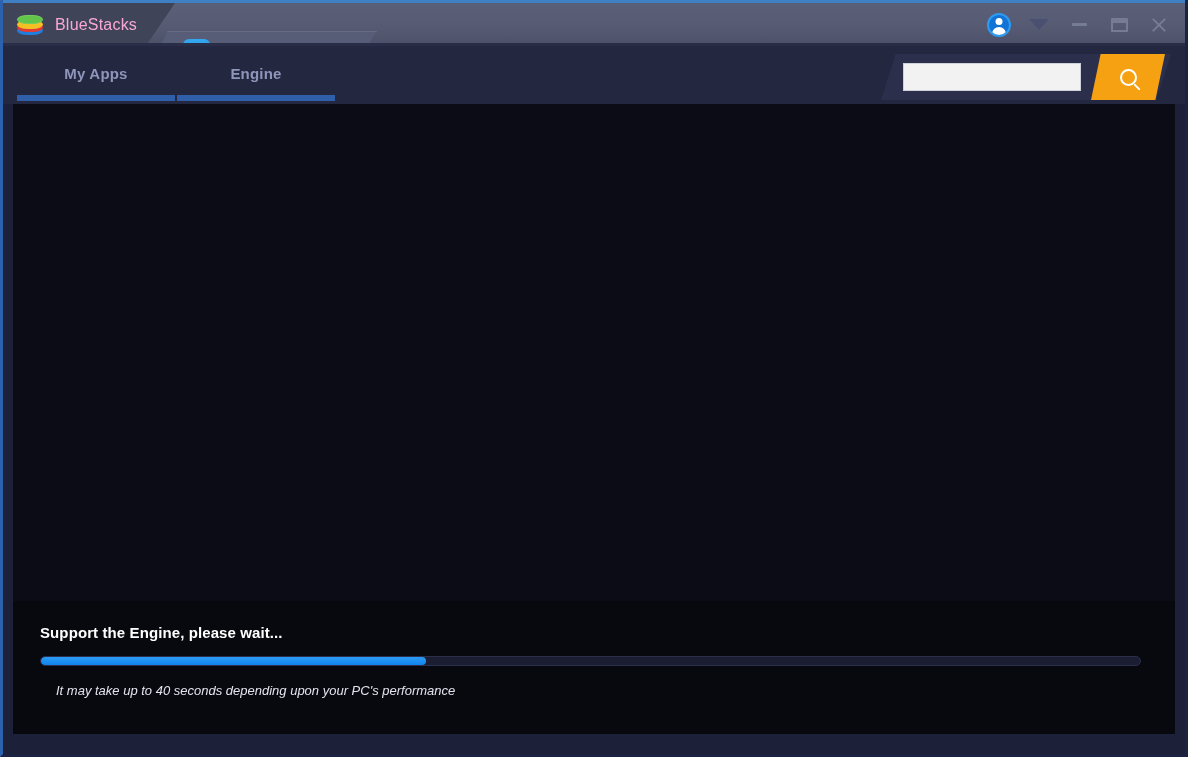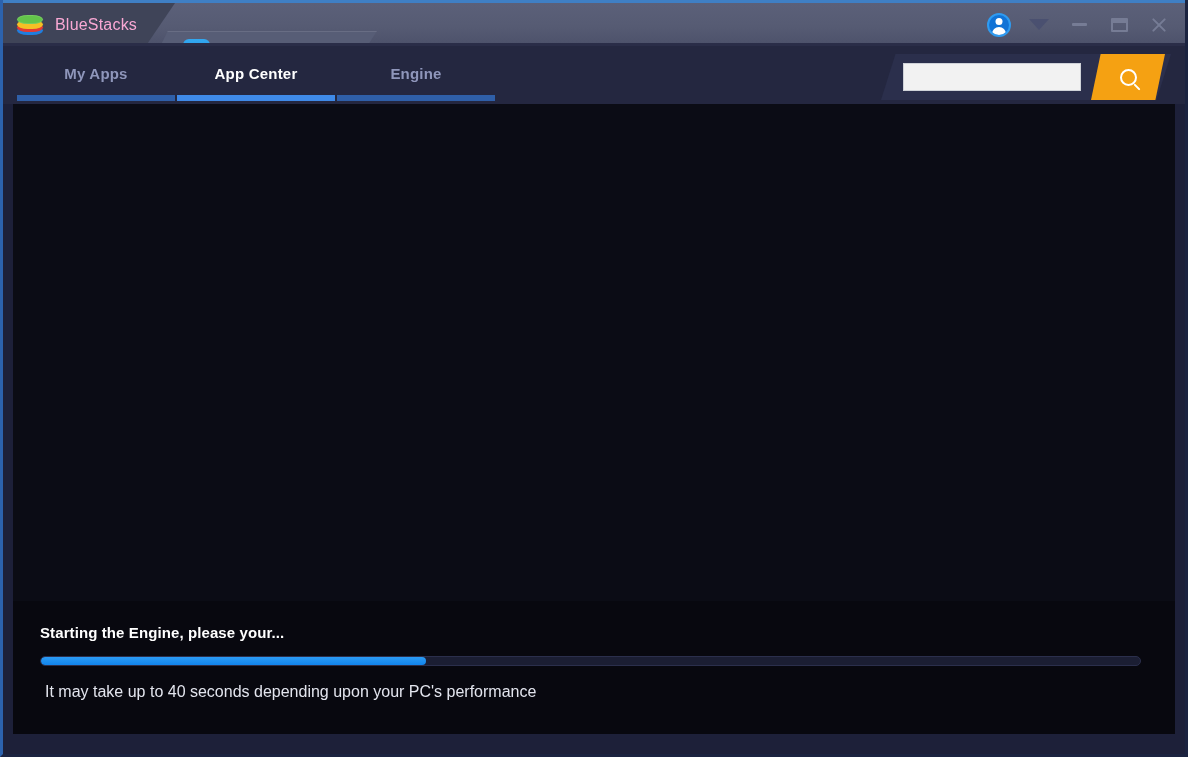--- a/index.html
+++ b/index.html
@@ -355,24 +355,25 @@
     box-sizing: border-box;
     overflow: hidden;
   }
   .progress-fill {
     height: 100%;
     background: linear-gradient(to bottom, #2b9bf4, #1184ec);
     border-radius: 5px;
   }
   .loader-sub {
     position: absolute;
-    left: 32px;
+    left: 43px;
     top: 82px;
     color: #e3e5ee;
-    font-size: 16px;
+    font-size: 13px;
+    font-style: italic;
   }
 
   
   .bottom-strip {
     position: absolute;
     left: 0; right: 0;
     bottom: 0;
     height: 20px;
     background: #1d2039;
   }
@@ -428,45 +429,41 @@
     <div class="titlebar-underline"></div>
   </div>
 
   <div class="navbar">
 
     <div class="navtabs">
       <div class="navtab">
         <span class="nt-label">My Apps</span>
         <span class="nt-underline"></span>
       </div>
-      <div class="navtab active">
-        <span class="nt-label">App Center</span>
-        <span class="nt-underline"></span>
-      </div>
       <div class="navtab">
         <span class="nt-label">Engine</span>
         <span class="nt-underline"></span>
       </div>
     </div>
 
     <div class="search-wrap">
       <div class="search-skew"></div>
       <input class="search-input" type="text" placeholder="" style="">
       <div class="search-btn">
         <span class="mag"></span>
       </div>
     </div>
   </div>
 
   <div class="content">
 
     <div class="stage"></div>
 
     <div class="loader">
-      <div class="loader-title">Starting the Engine, please your...</div>
+      <div class="loader-title">Support the Engine, please wait...</div>
 
       <div class="progress-track">
         <div class="progress-fill" id="progress-fill" style="width: 35%;"></div>
       </div>
 
       <div class="loader-sub">It may take up to 40 seconds depending upon your PC's performance</div>
     </div>
   </div>
 
   <div class="bottom-strip"></div>

